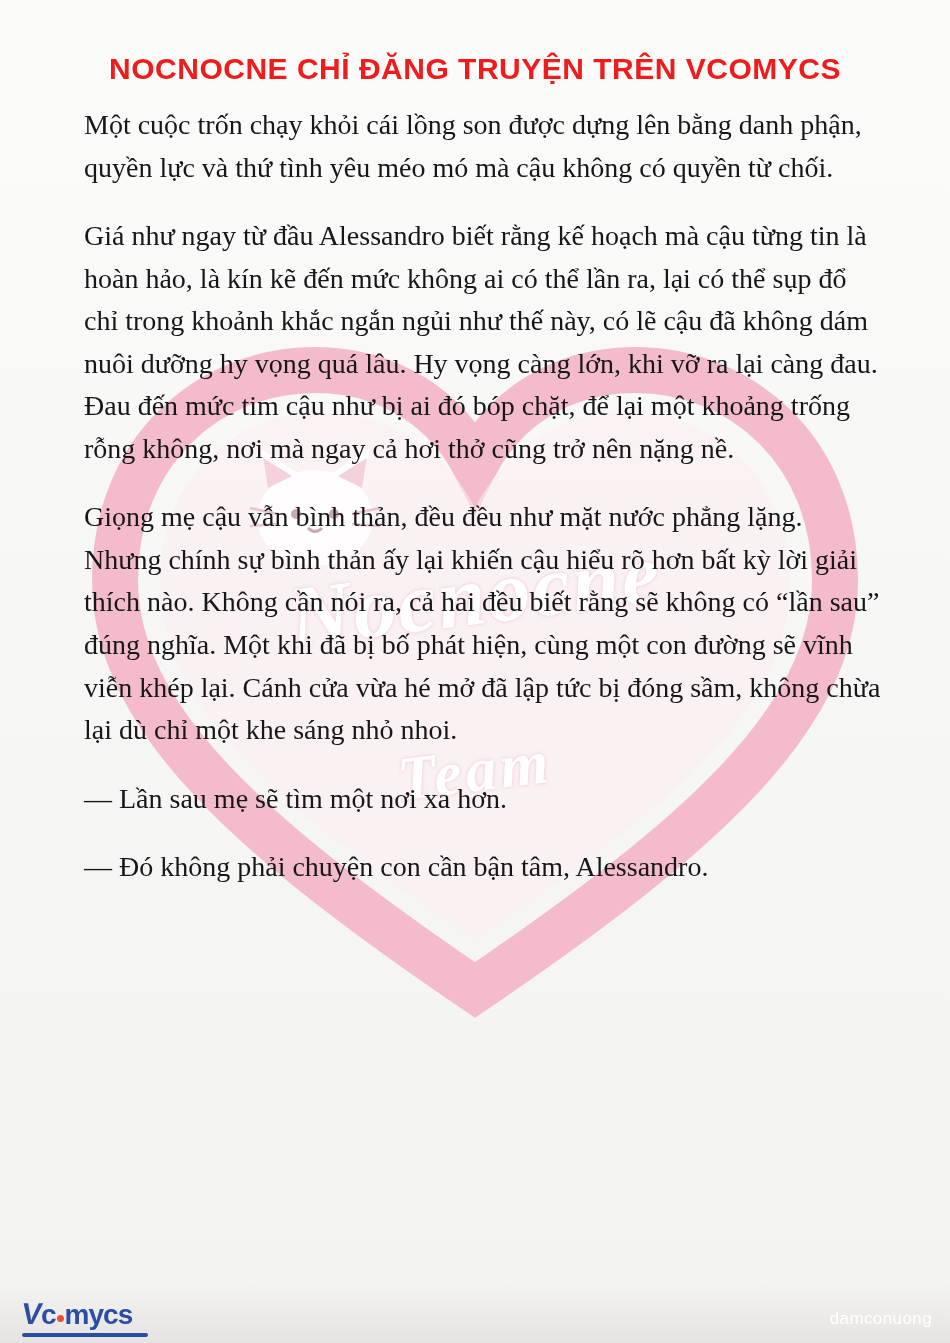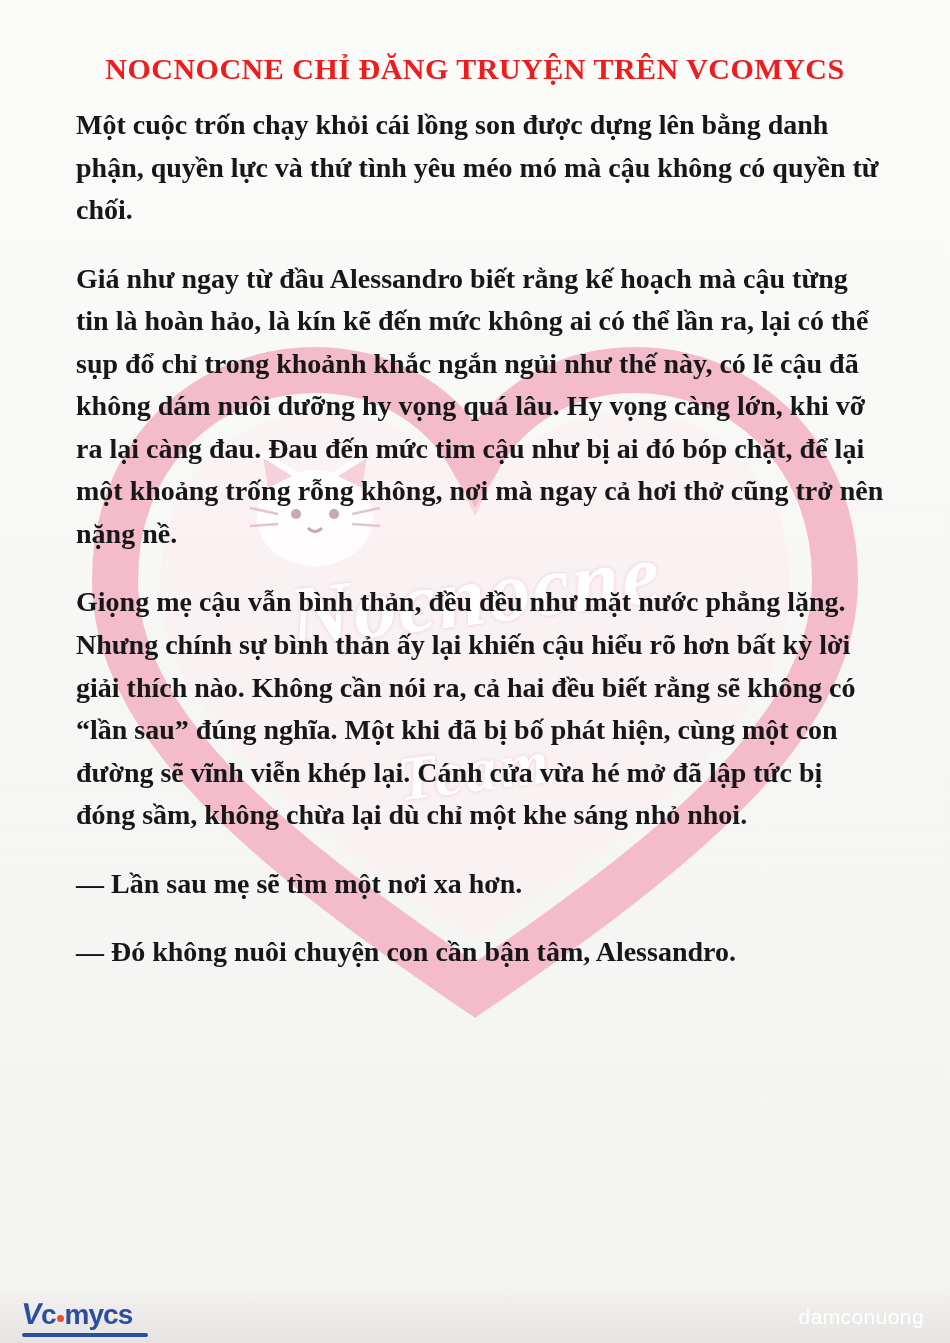--- a/index.html
+++ b/index.html
@@ -62,43 +62,42 @@
   }
 
   
   .banner {
     position: absolute;
     top: 52px;
     left: 0;
     right: 0;
     text-align: center;
     color: #ee1c1c;
-    font-family: Liberation Serif, serif;
+    font-family: Liberation Sans, sans-serif;
     font-weight: 700;
     font-size: 30px;
     letter-spacing: 0.5px;
     z-index: 5;
   }
 
   
   .content {
     position: absolute;
     top: 104px;
     left: 68px;
     width: 818px;
     z-index: 4;
   }
   .para {
     color: #17171a;
     font-size: 28px;
     line-height: 1.52;
-    margin: 0 0 26px 8px;
+    margin: 0 0 26px 16px;
     text-align: left;
     font-family: "Liberation Serif", serif;
-    font-weight: bold;
   }
   .para.tight { margin-bottom: 24px; }
 
   
   .footer {
     position: absolute;
     left: 0;
     right: 0;
     bottom: 0;
     height: 60px;
@@ -137,25 +136,25 @@
     position: absolute;
     left: 22px;
     bottom: 6px;
     width: 126px;
     height: 4px;
     background: #2b4ea2;
     border-radius: 2px;
   }
   .credit {
     position: absolute;
-    right: 26px;
+    right: 18px;
     bottom: 14px;
     color: #ffffff;
     font-family: "Liberation Sans", sans-serif;
-    font-size: 21px;
+    font-size: 17px;
     letter-spacing: 0.4px;
     background: rgba(170,170,170,0.0);
   }
 
   .cat {
     position: absolute;
     left: 230px;
     top: 430px;
     width: 170px;
     height: 150px;
@@ -192,21 +191,21 @@
   <div class="wm-text wm-main">Nocnocne</div>
   <div class="wm-text wm-sub">Team</div>
 
   <div class="banner">NOCNOCNE CHỈ ĐĂNG TRUYỆN TRÊN VCOMYCS</div>
 
   <div class="content">
     <p class="para">Một cuộc trốn chạy khỏi cái lồng son được dựng lên bằng danh phận, quyền lực và thứ tình yêu méo mó mà cậu không có quyền từ chối.</p>
     <p class="para">Giá như ngay từ đầu Alessandro biết rằng kế hoạch mà cậu từng tin là hoàn hảo, là kín kẽ đến mức không ai có thể lần ra, lại có thể sụp đổ chỉ trong khoảnh khắc ngắn ngủi như thế này, có lẽ cậu đã không dám nuôi dưỡng hy vọng quá lâu. Hy vọng càng lớn, khi vỡ ra lại càng đau. Đau đến mức tim cậu như bị ai đó bóp chặt, để lại một khoảng trống rỗng không, nơi mà ngay cả hơi thở cũng trở nên nặng nề.</p>
     <p class="para">Giọng mẹ cậu vẫn bình thản, đều đều như mặt nước phẳng lặng. Nhưng chính sự bình thản ấy lại khiến cậu hiểu rõ hơn bất kỳ lời giải thích nào. Không cần nói ra, cả hai đều biết rằng sẽ không có “lần sau” đúng nghĩa. Một khi đã bị bố phát hiện, cùng một con đường sẽ vĩnh viễn khép lại. Cánh cửa vừa hé mở đã lập tức bị đóng sầm, không chừa lại dù chỉ một khe sáng nhỏ nhoi.</p>
     <p class="para">— Lần sau mẹ sẽ tìm một nơi xa hơn.</p>
-    <p class="para tight">— Đó không nuôi chuyện con cần bận tâm, Alessandro.</p>
+    <p class="para tight">— Đó không phải chuyện con cần bận tâm, Alessandro.</p>
   </div>
 
   <div class="footer">
     <div class="logo">
       <span class="v">V</span>
       <span>c</span>
       <span class="dot"></span>
       <span>my</span>
       <span>cs</span>
     </div>

